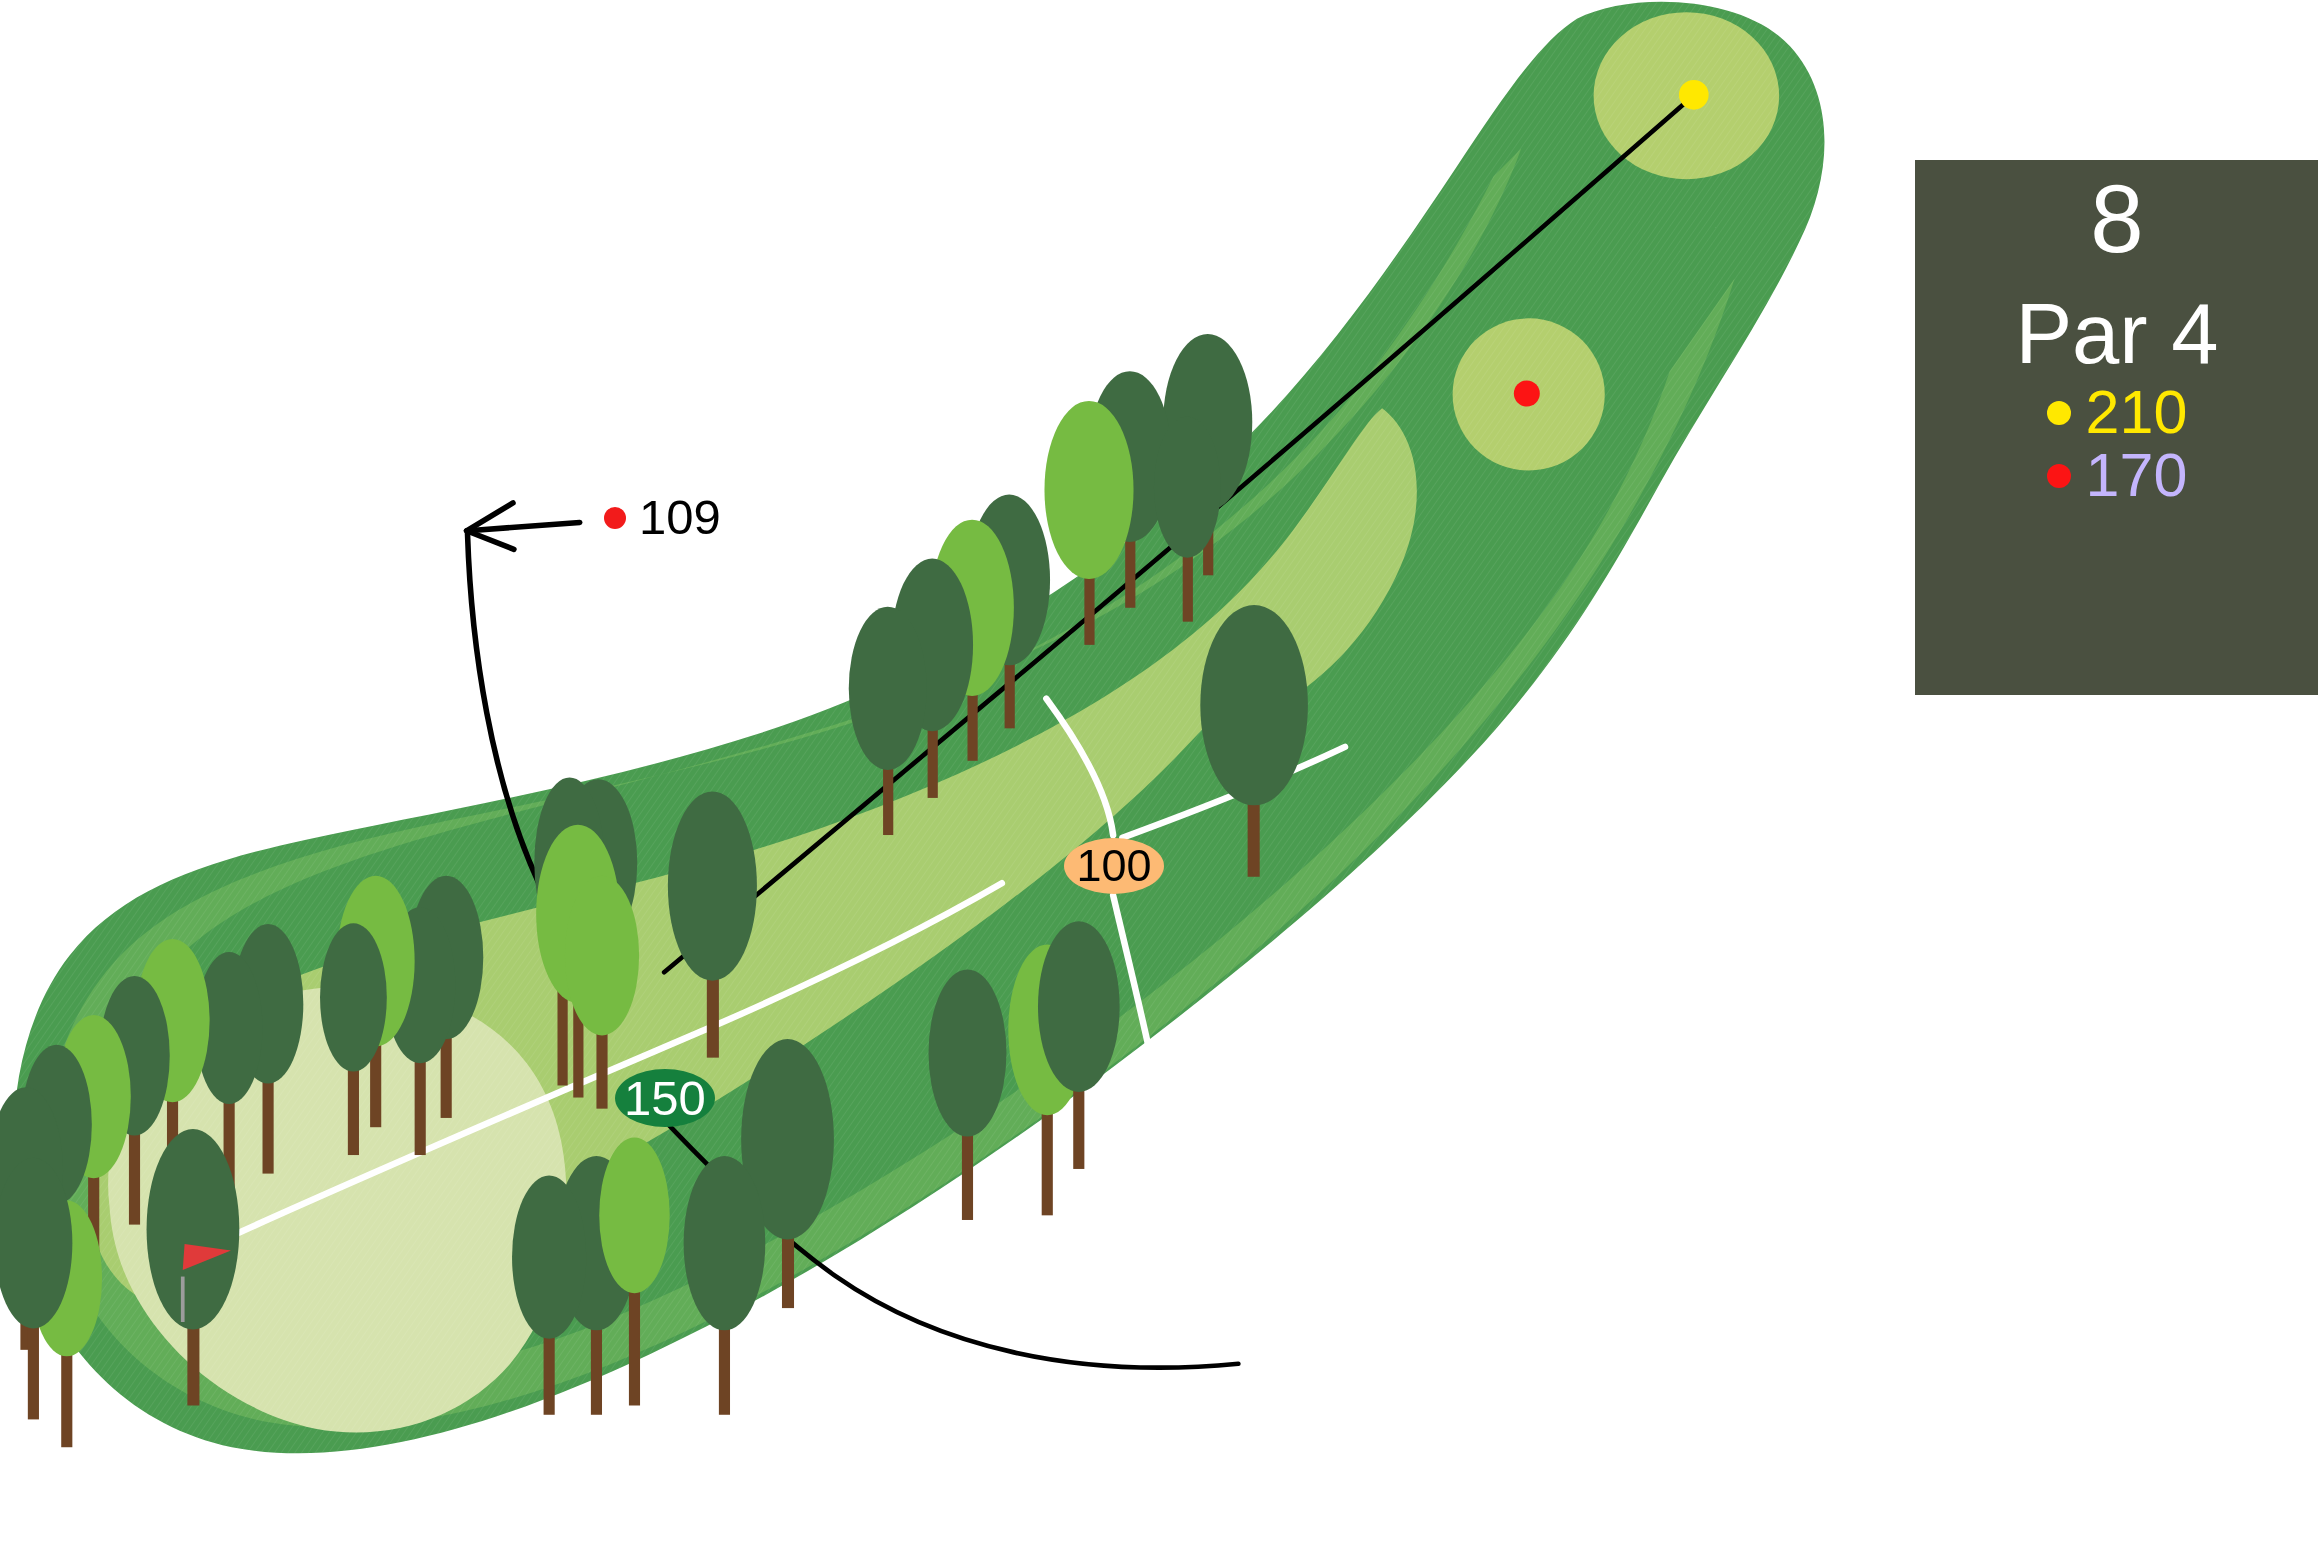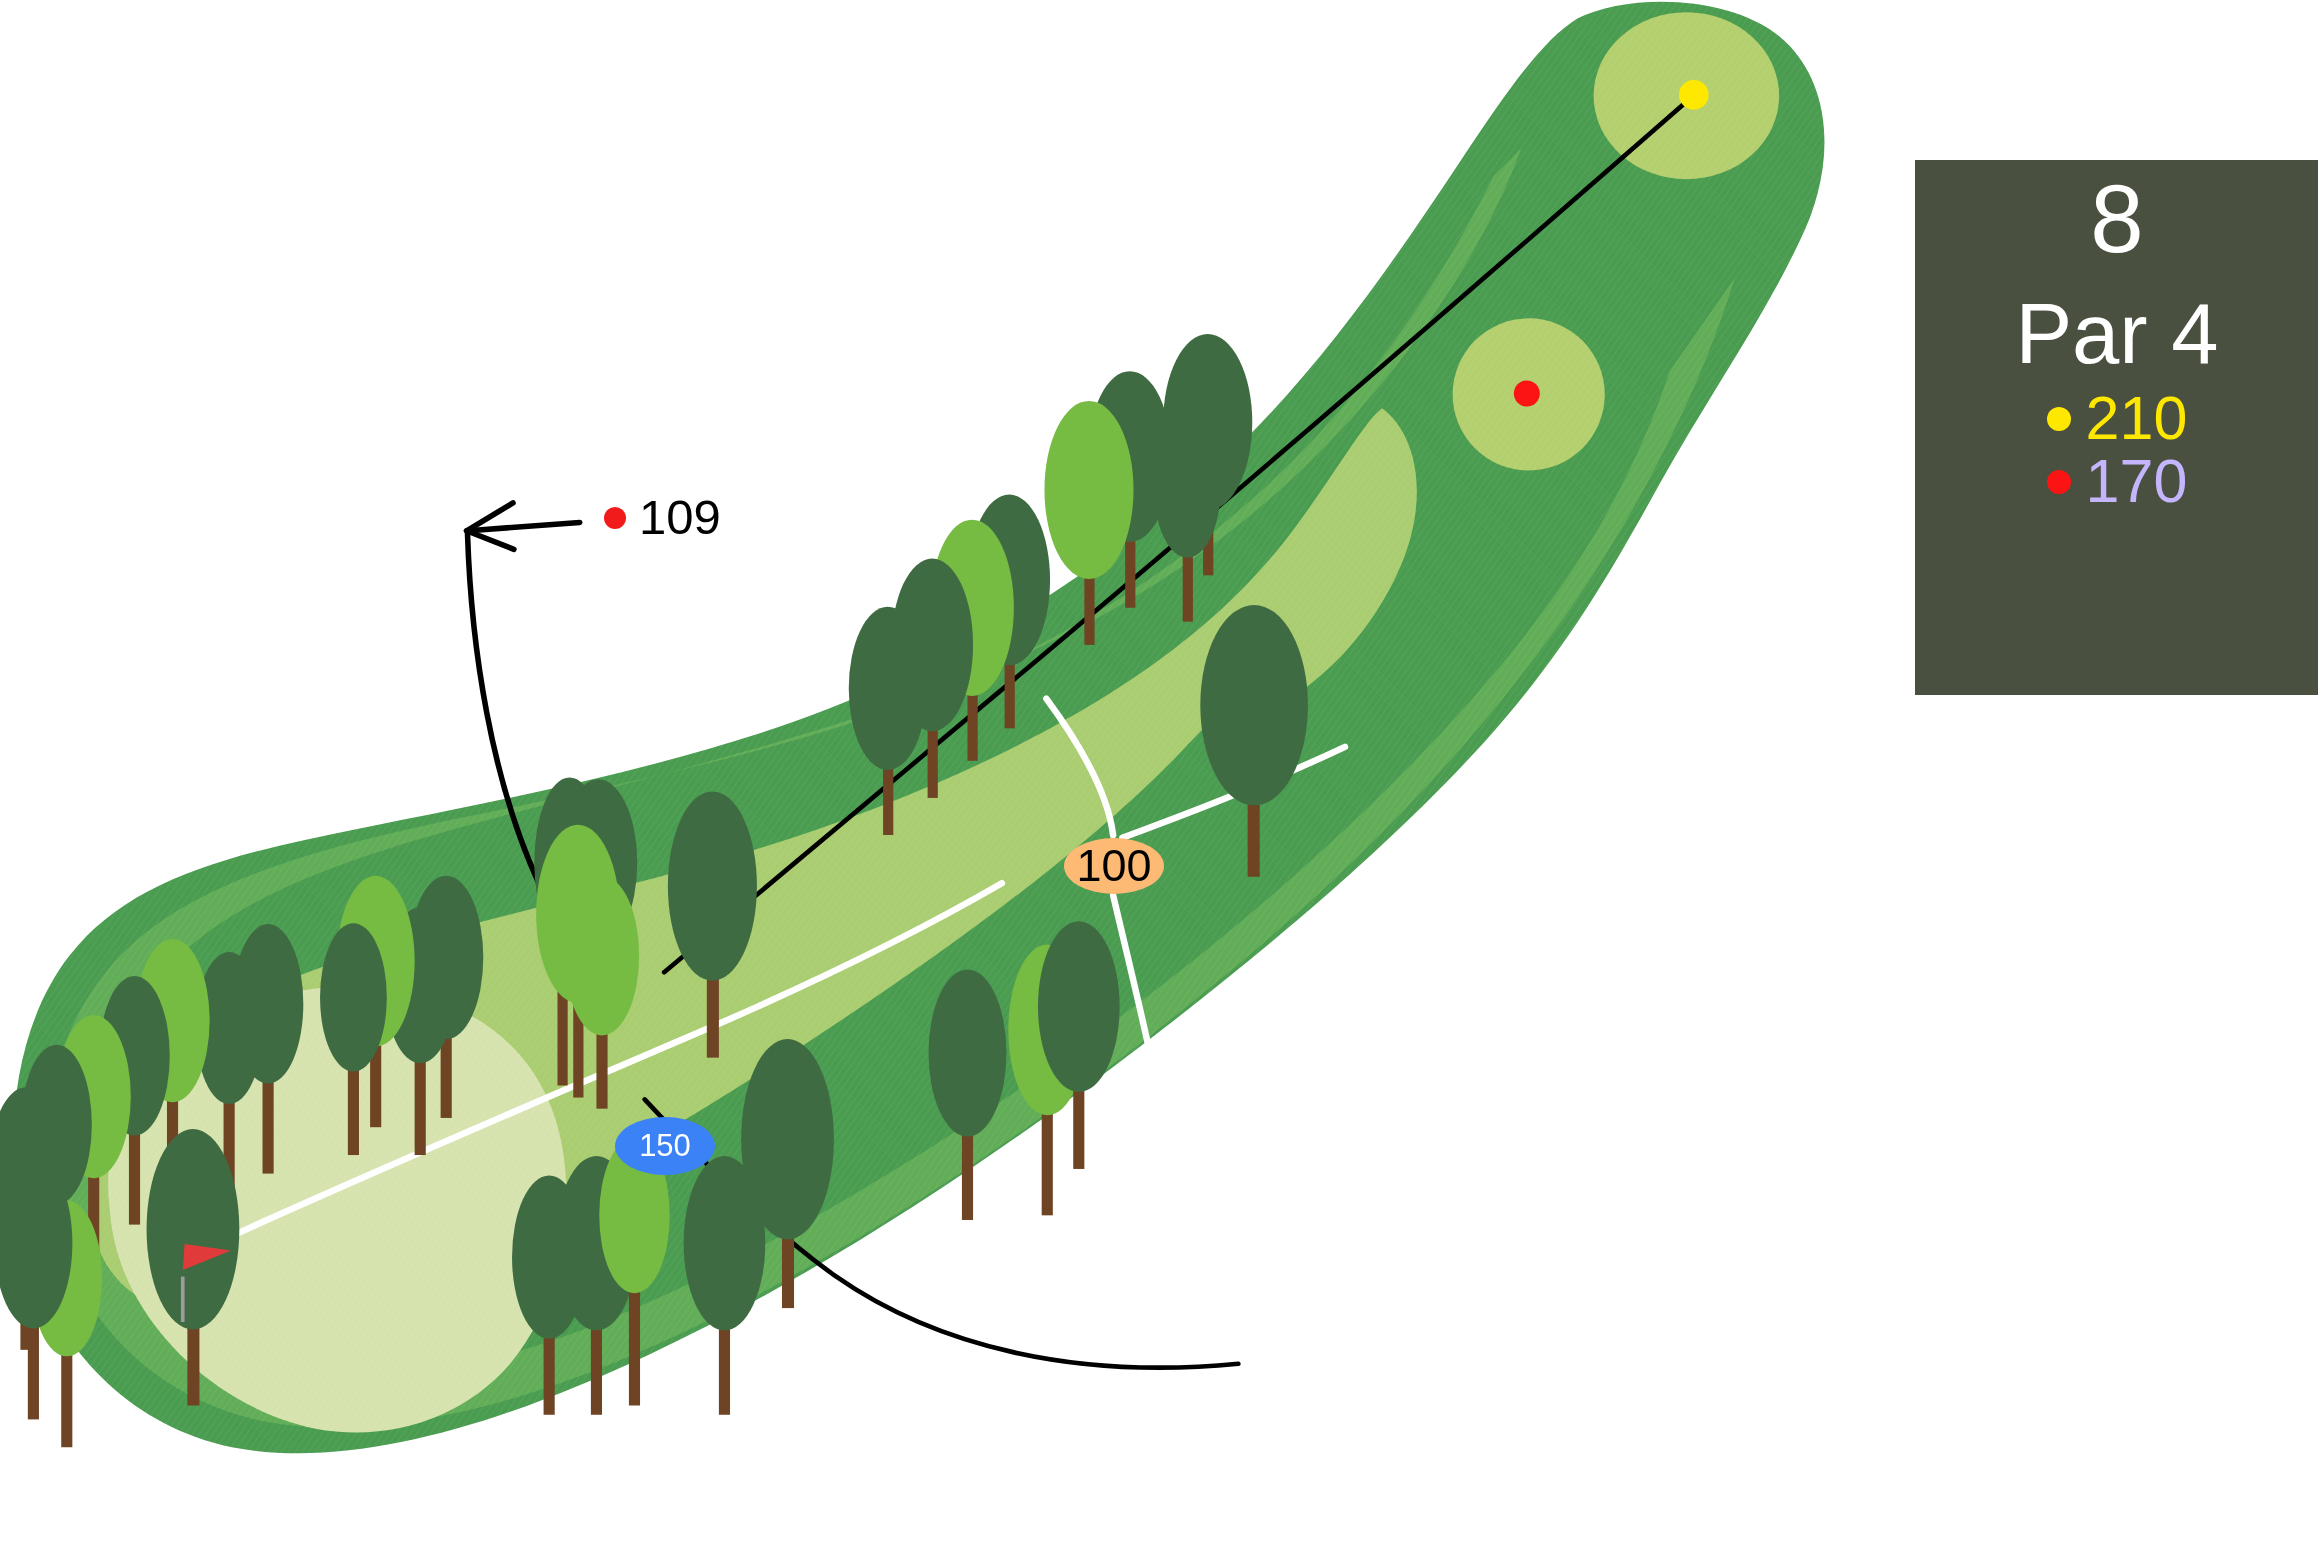--- a/index.html
+++ b/index.html
@@ -45,21 +45,21 @@
   }
   .hole-par {
     color: #ffffff;
     font-size: 85px;
     line-height: 1.12;
     font-weight: 400;
     margin-top: 16px;
     font-family: "Liberation Sans", sans-serif;
   }
   .tee-list {
-    margin-top: 7px;
+    margin-top: 1px;
     display: flex;
     flex-direction: column;
     align-items: flex-start;
   }
   .tee-row {
     display: flex;
     align-items: center;
     line-height: 1;
     margin-bottom: 1.9px;
   }
@@ -101,27 +101,27 @@
   }
   .marker-label {
     position: absolute;
     display: flex;
     align-items: center;
     justify-content: center;
     font-family: "Liberation Sans", sans-serif;
   }
   .marker-150 {
     left: 615px;
-    top: 1117px;
+    top: 1069px;
     width: 100px;
     height: 58px;
     border-radius: 50%;
-    background: #3b82f6;
+    background: #15803d;
     color: #ffffff;
-    font-size: 31px;
+    font-size: 49px;
   }
   .marker-100 {
     left: 1064px;
     top: 838px;
     width: 100px;
     height: 56px;
     border-radius: 50%;
     background: #fdba74;
     color: #000000;
     font-size: 45px;

